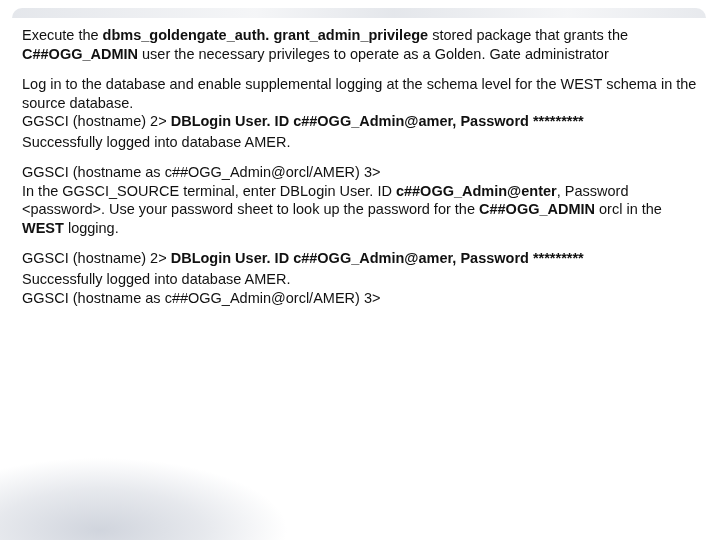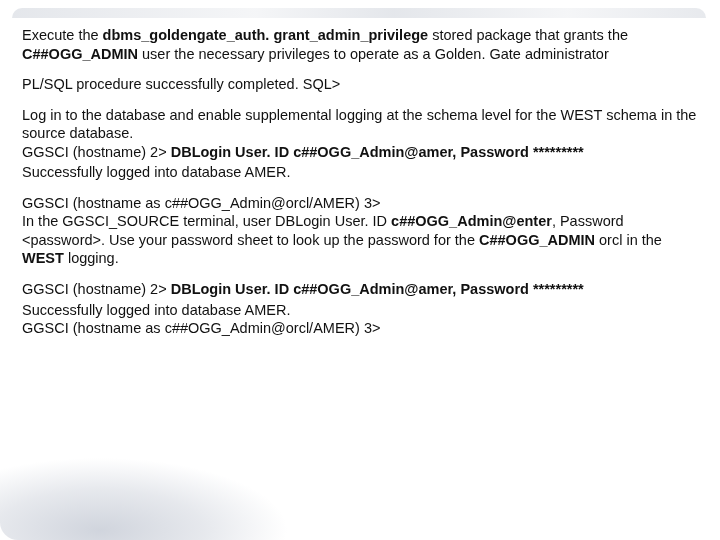--- a/index.html
+++ b/index.html
@@ -19,21 +19,20 @@
     font-family: Arial, Helvetica, sans-serif;
     font-size: 14.5px;
     line-height: 1.28;
     color: #111;
     background:
       radial-gradient(ellipse 260px 100px at 100px 530px,
         rgba(200,205,215,0.85) 0%,
         rgba(200,205,215,0.45) 40%,
         rgba(200,205,215,0.0) 72%),
       #ffffff;
-    border-radius: 18px;
   }
   .slide::before {
     content: "";
     position: absolute;
     left: 12px;
     right: 14px;
     top: 8px;
     height: 10px;
     pointer-events: none;
     background: linear-gradient(to right,
@@ -57,36 +56,33 @@
 </style>
 </head>
 <body>
 
 <div class="slide">
 
   <div class="block">
     <span class="run">Execute the </span><b class="run">dbms_goldengate_auth. grant_admin_privilege</b><span class="run"> stored package that grants the </span><b class="run">C##OGG_ADMIN</b><span class="run"> user the necessary privileges to operate as a Golden. Gate administrator</span><br>
   </div>
 
-  <div class="block">
-    <span>PL/SQL procedure successfully completed. SQL&gt;</span>
-  </div>
 
   <div class="tight">
     <span class="run">Log in to the database and enable supplemental logging at the schema level for the WEST schema in the source database.</span><br>
     <span class="run">GGSCI (hostname) 2&gt; </span><b class="run">DBLogin User. ID c##OGG_Admin@amer, Password *********</b>
   </div>
 
   <div class="block">
     <span>Successfully logged into database AMER.</span>
   </div>
 
   <div class="block">
     <span class="run">GGSCI (hostname as c##OGG_Admin@orcl/AMER) 3&gt;</span><br>
-    <span class="run">In the GGSCI_SOURCE terminal, user DBLogin User. ID </span><b class="run">c##OGG_Admin@enter</b><span class="run">, Password &lt;password&gt;. Use your password sheet to look up the password for the </span><b class="run">C##OGG_ADMIN</b><span class="run"> orcl in the </span><b class="run">WEST</b><span class="run"> logging.</span>
+    <span class="run">In the GGSCI_SOURCE terminal, enter DBLogin User. ID </span><b class="run">c##OGG_Admin@enter</b><span class="run">, Password &lt;password&gt;. Use your password sheet to look up the password for the </span><b class="run">C##OGG_ADMIN</b><span class="run"> orcl in the </span><b class="run">WEST</b><span class="run"> logging.</span>
   </div>
 
   <div class="tight">
     <span class="run">GGSCI (hostname) 2&gt; </span><b class="run">DBLogin User. ID c##OGG_Admin@amer, Password *********</b>
   </div>
 
   <div class="block">
     <span class="run">Successfully logged into database AMER.</span><br>
     <span class="run">GGSCI (hostname as c##OGG_Admin@orcl/AMER) 3&gt;</span>
   </div>

